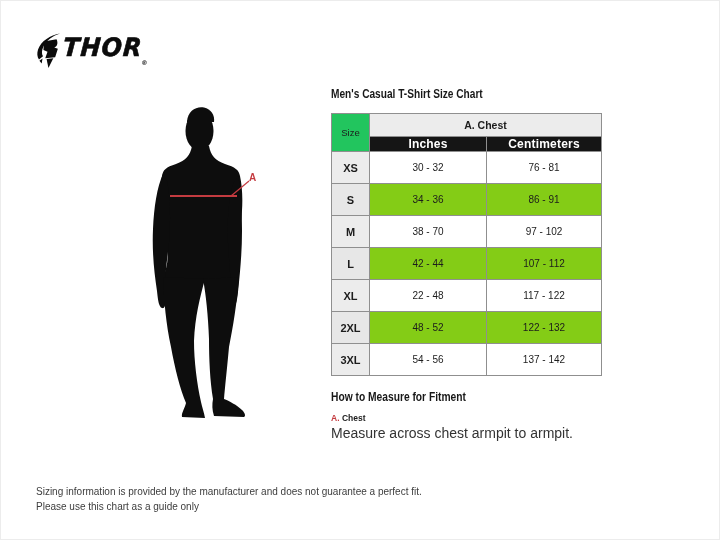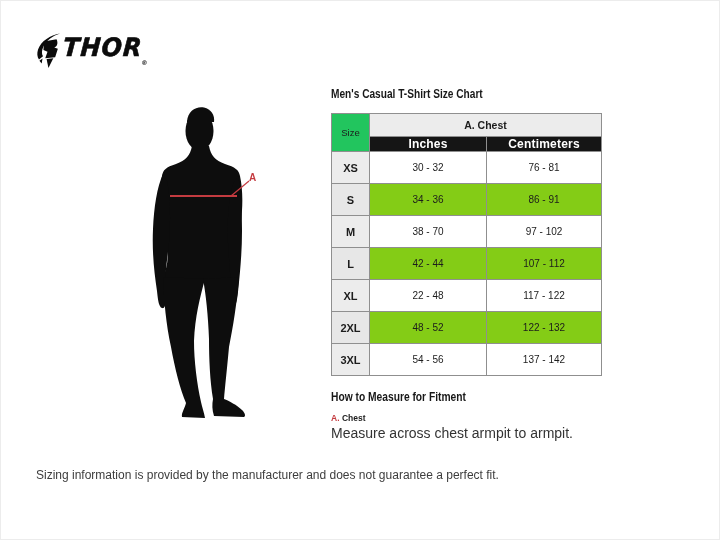--- a/index.html
+++ b/index.html
@@ -46,21 +46,21 @@
   .size-table tbody tr.alt td.cell-size{background:#e7e7e7;}
   
   .measure-heading{
     position:absolute;left:330px;top:389px;font-size:12.5px;font-weight:bold;color:#181818;
     transform:scaleX(0.82);transform-origin:0 0;white-space:nowrap;
   }
   .measure-key-line{position:absolute;left:330px;top:412px;font-size:8.5px;font-weight:bold;color:#1c1c1c;}
   .measure-key{color:#c43b40;}
   .measure-desc{position:absolute;left:330px;top:424px;font-size:14px;color:#333333;}
   
-  .disclaimer{position:absolute;left:35px;top:465px;font-size:12px;line-height:1.5;color:#3d3d3d;}
+  .disclaimer{position:absolute;left:35px;top:483px;font-size:10px;line-height:1.5;color:#3d3d3d;}
 </style>
 </head>
 <body>
 
 <div class="page">
 
   <div class="logo">
     <span>
       <svg width="27" height="37" viewBox="0 0 30 40" fill="#0b0b0b" xmlns="http://www.w3.org/2000/svg">
         <path d="M29,1 C18,3 8,9 4.5,19 C3.2,23 3.4,27 5.5,30 L10,26.5 C8.2,23.5 8.6,19.5 10.5,15.5 C13.8,8.5 21,3.5 29,1 Z"></path>
@@ -169,15 +169,16 @@
 
   <div class="measure-heading">How to Measure for Fitment</div>
   <div class="measure-key-line">
     <span class="measure-key">A.</span>
     <span>Chest</span>
   </div>
   <div class="measure-desc">Measure across chest armpit to armpit.</div>
 
   <div class="disclaimer">
     <div>Sizing information is provided by the manufacturer and does not guarantee a perfect fit.</div>
+    <div>Please use this chart as a guide only</div>
   </div>
 
 </div>
 
 </body></html>

